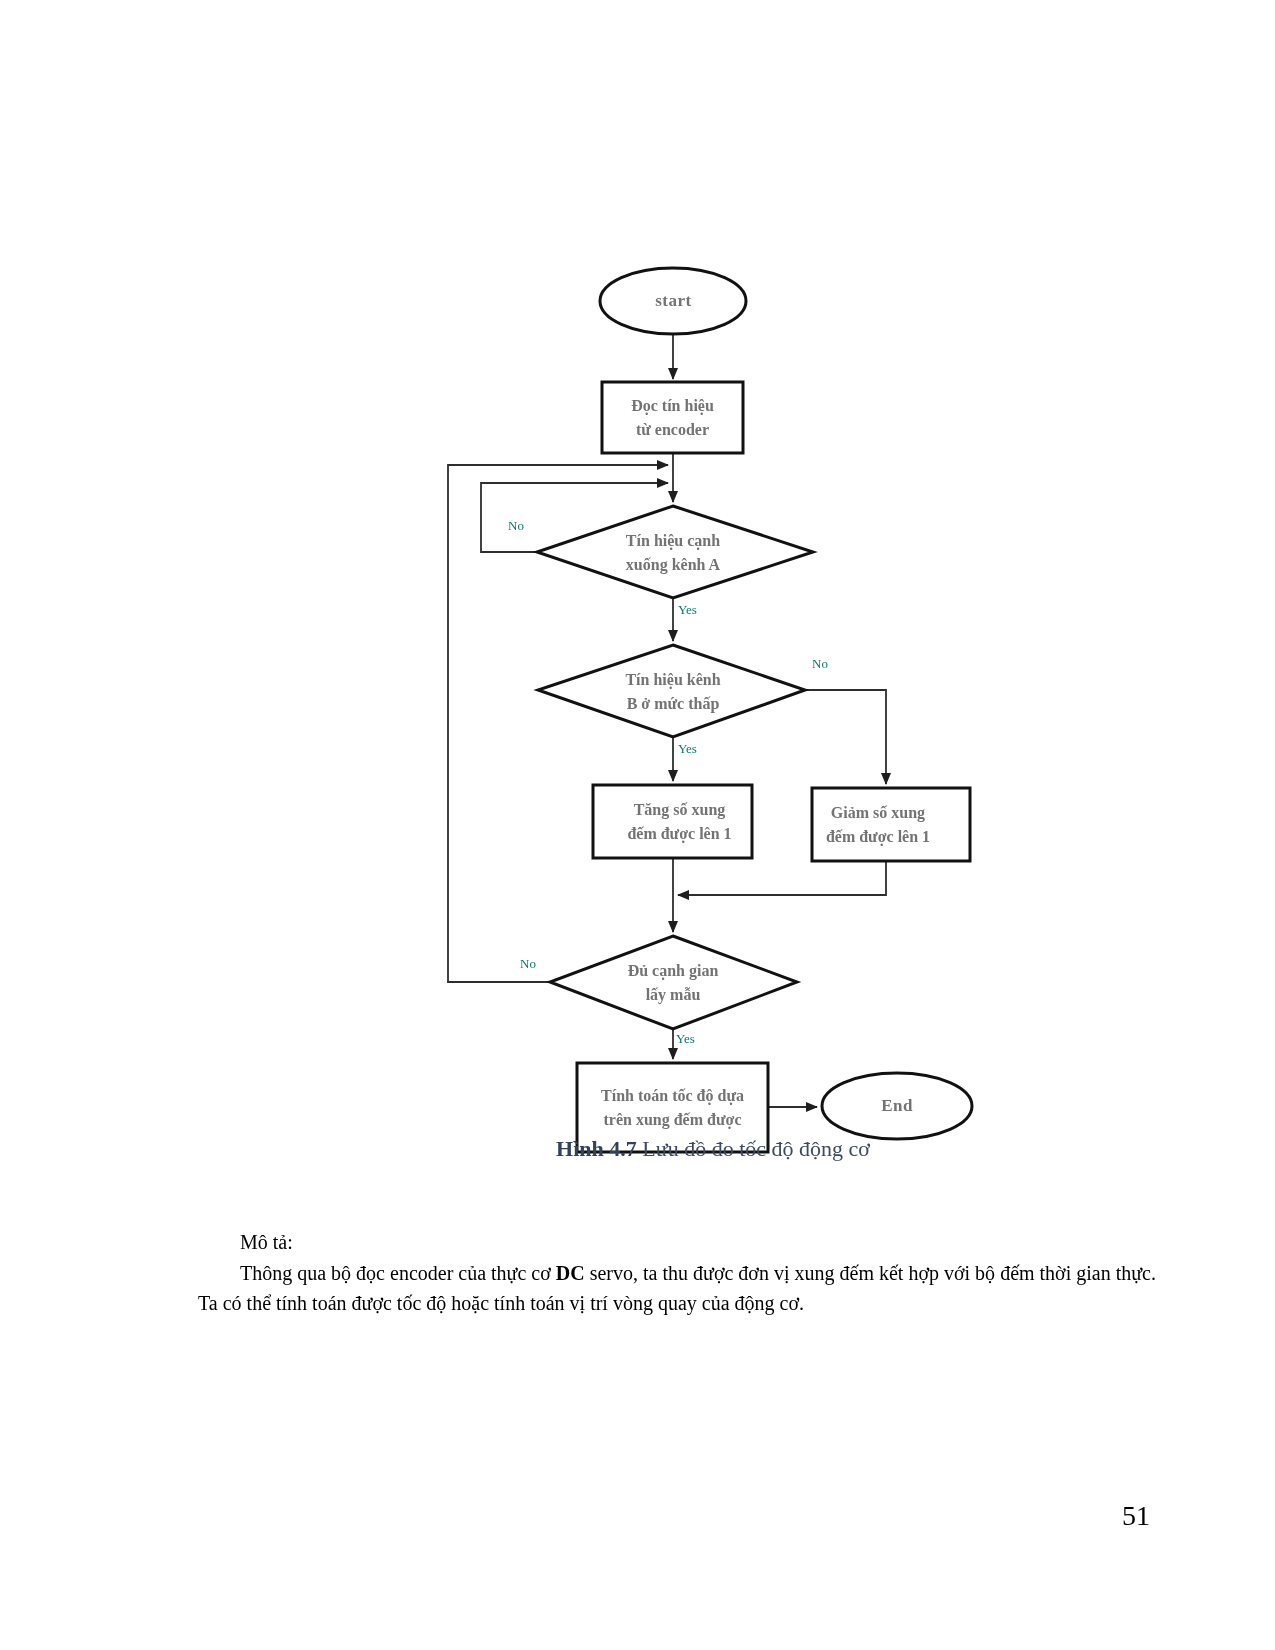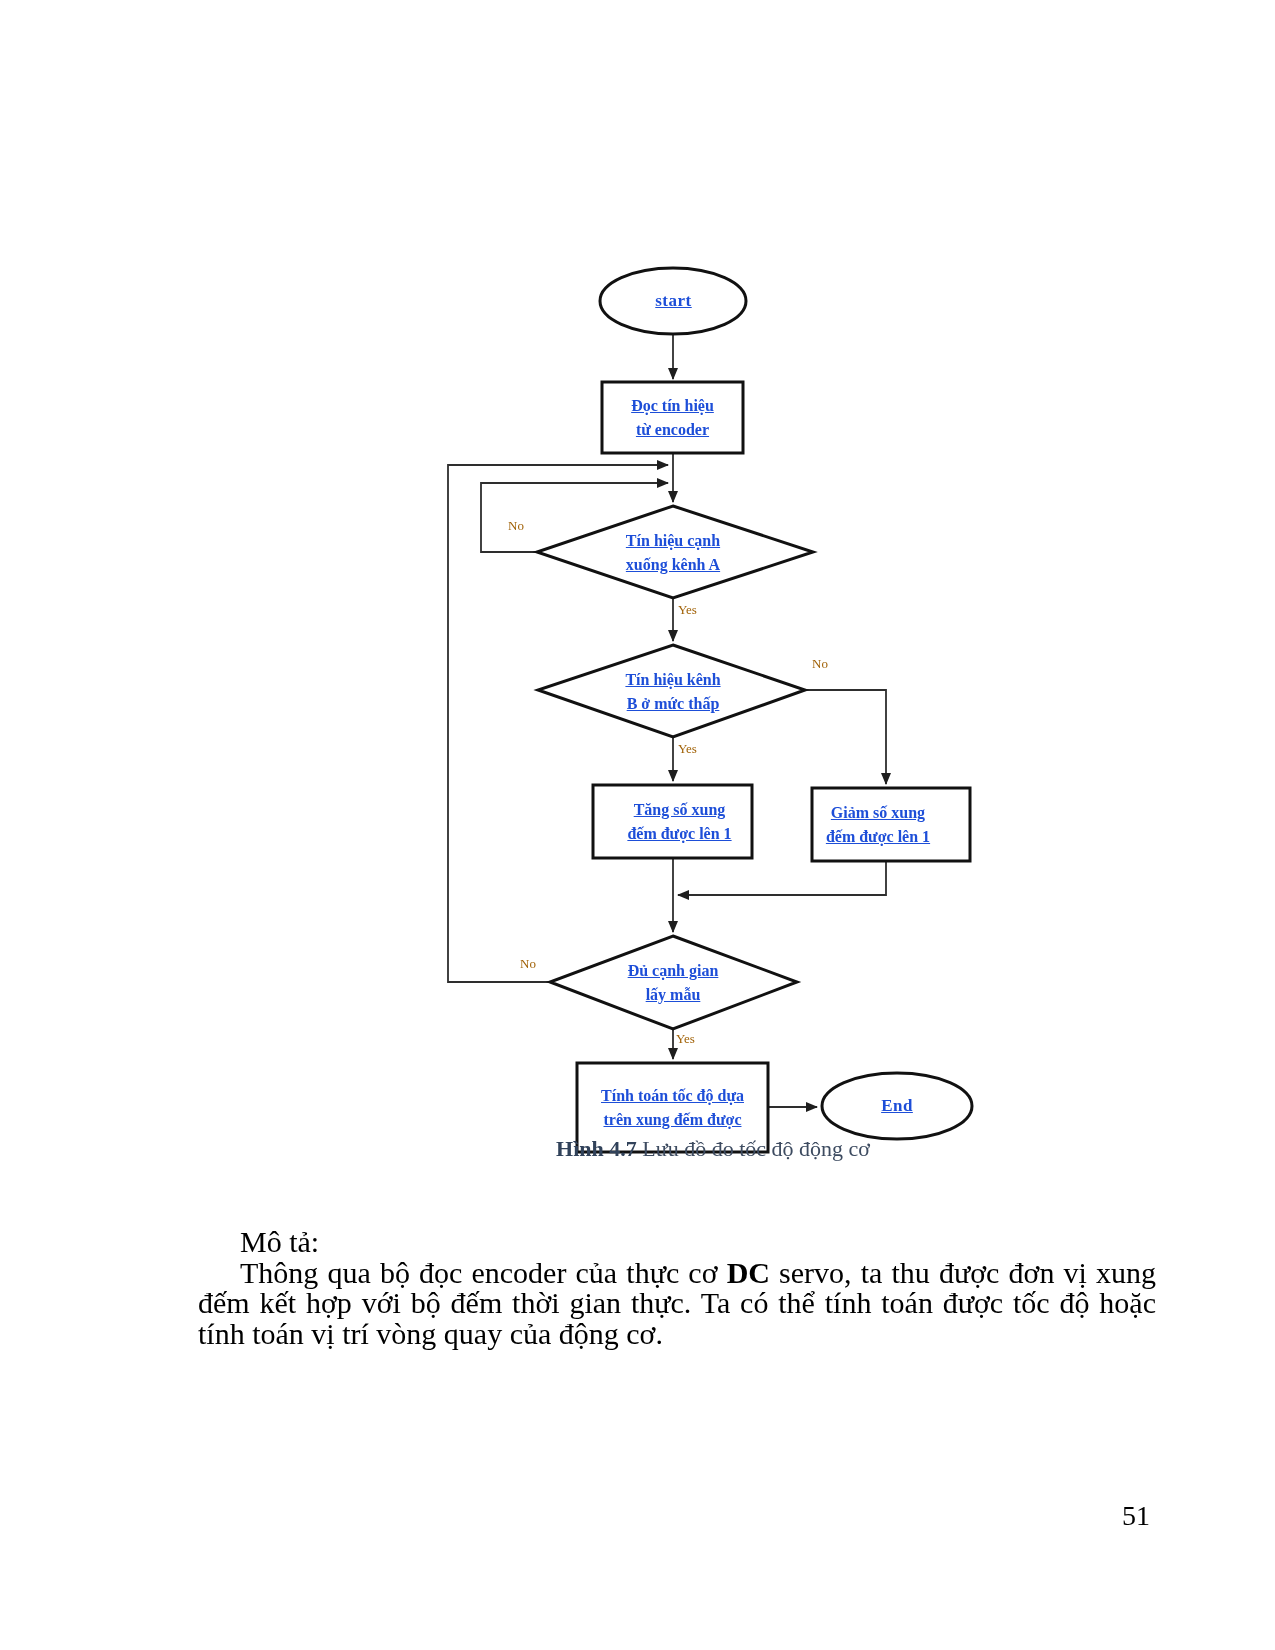--- a/index.html
+++ b/index.html
@@ -7,27 +7,27 @@
     position:relative; width:1275px; height:1650px; background:#ffffff;
     font-family:"Liberation Serif","DejaVu Serif",serif; color:#000;
     overflow:hidden; margin:0 auto;
   }
   .heading { position:absolute; left:232px; top:178px; font-weight:bold; font-size:24px; white-space:nowrap; }
   .heading .bullet { font-size:21px; margin-right:13px; position:relative; top:-1px; }
   .flow-svg { position:absolute; left:0; top:0; }
   .flow-node {
     position:absolute; display:flex; align-items:center; justify-content:center;
     text-align:center; font-weight:bold; font-size:16px; line-height:1.5;
-    white-space:pre-line; color:#1d4ed8;text-decoration:underline;
+    white-space:pre-line; color:#737373;
   }
   .terminal-label { font-size:17px; letter-spacing:0.5px; }
-  .edge-label { position:absolute; font-size:13px; color:#a16207; }
+  .edge-label { position:absolute; font-size:13px; color:#0f766e; }
   .caption { position:absolute; left:163px; top:1136px; width:1100px; text-align:center; font-size:22px; color:#3d4b60; }
   .caption .cap-label { font-weight:bold; color:#31425a; }
-  .para { position:absolute; left:198px; top:1227px; width:958px; font-size:30px; line-height:30.5px; text-align:justify; }
+  .para { position:absolute; left:198px; top:1227px; width:958px; font-size:20px; line-height:30.5px; text-align:justify; }
   .para .line { text-indent:42px; }
   .pageno { position:absolute; left:1122px; top:1500px; font-size:28px; }
 </style>
 </head>
 <body>
 
 <div class="page">
 
 
   <svg class="flow-svg" width="1275" height="1650" viewBox="0 0 1275 1650">

